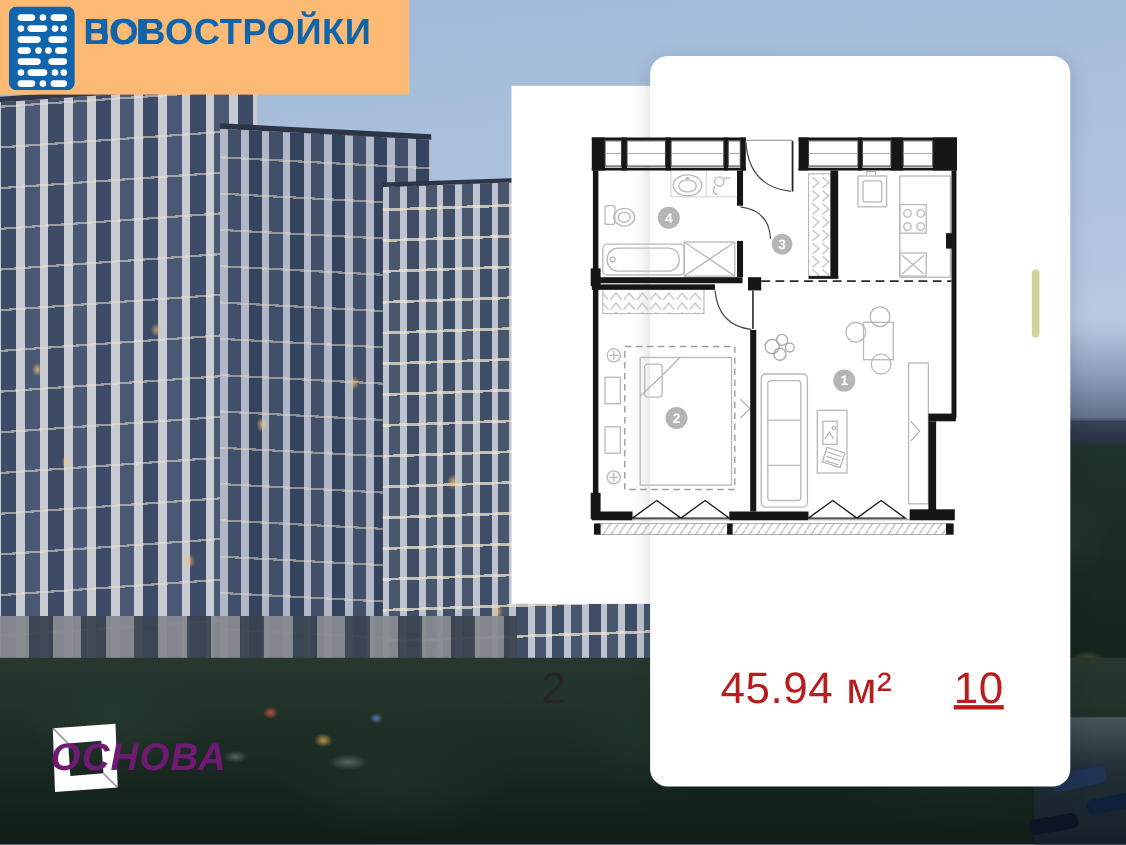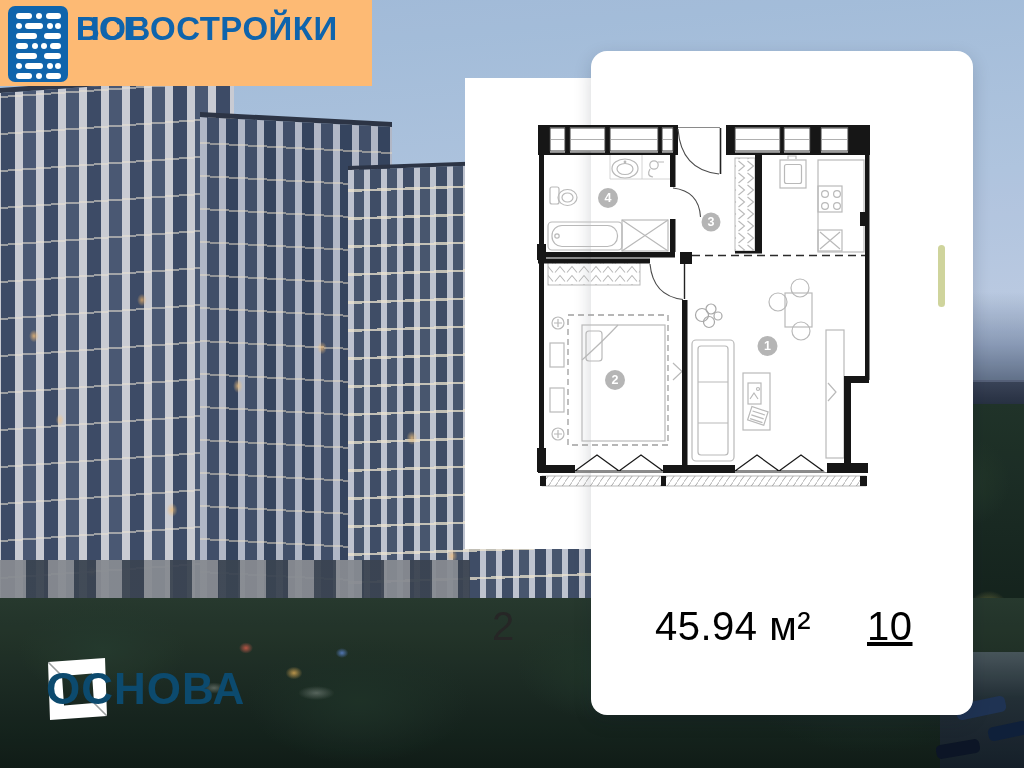--- a/index.html
+++ b/index.html
@@ -67,36 +67,36 @@
   .car3{left:988px;top:724px;width:40px;height:14px;background:#0d1e38;transform:rotate(-12deg);}
   .dusk{left:0;top:0;width:1024px;height:768px;background:rgba(45,65,105,.06);}
 
   
   .plan-ext{left:465px;top:78px;width:175px;height:471px;background:#fff;}
   .card{left:591px;top:51px;width:382px;height:664px;background:#fff;border-radius:16px;
     box-shadow:0 6px 18px rgba(15,25,45,.18);}
   .plan-svg{left:530px;top:112px;width:350px;height:390px;}
   .scroll-pill{left:938px;top:245px;width:7px;height:62px;border-radius:4px;background:#cfd49c;}
 
-  .big-num{font-size:40px;line-height:1;font-weight:400;color:#000000;letter-spacing:.5px;white-space:nowrap;}
+  .big-num{font-size:40px;line-height:1;font-weight:400;color:#b91c1c;letter-spacing:.5px;white-space:nowrap;}
   .bnum{left:492px;top:606px;color:#262626;}
   .area{left:655px;top:606px;}
   .floor{left:867px;top:606px;text-decoration:underline;}
 
   
   .logo-box{left:0;top:0;width:372px;height:86px;background:#fdba74;}
   .logo-mark{left:8px;top:6px;width:60px;height:76px;}
   .logo-text{left:76px;top:15px;width:290px;font-size:33px;line-height:28px;font-weight:700;
     color:#0f64ac;letter-spacing:.5px;position:absolute;}
   .logo-text div{position:static;}
 
   
   .osnova{left:46px;top:656px;width:230px;height:66px;display:flex;align-items:center;gap:11px;}
   .osnova svg{position:static;flex:0 0 auto;}
-  .osnova-text{position:static;font-size:44px;font-weight:700;color:#0c4a6e;letter-spacing:1px;}
+  .osnova-text{position:static;font-size:35px;font-weight:700;color:#701a75;letter-spacing:1px;font-style:italic;}
 </style>
 </head>
 <body>
 
 <div id="screen">
 
   <div class="sky"></div>
   <div class="tower t1"></div>
   <div class="tower t2"></div>
   <div class="tower t3"></div>

